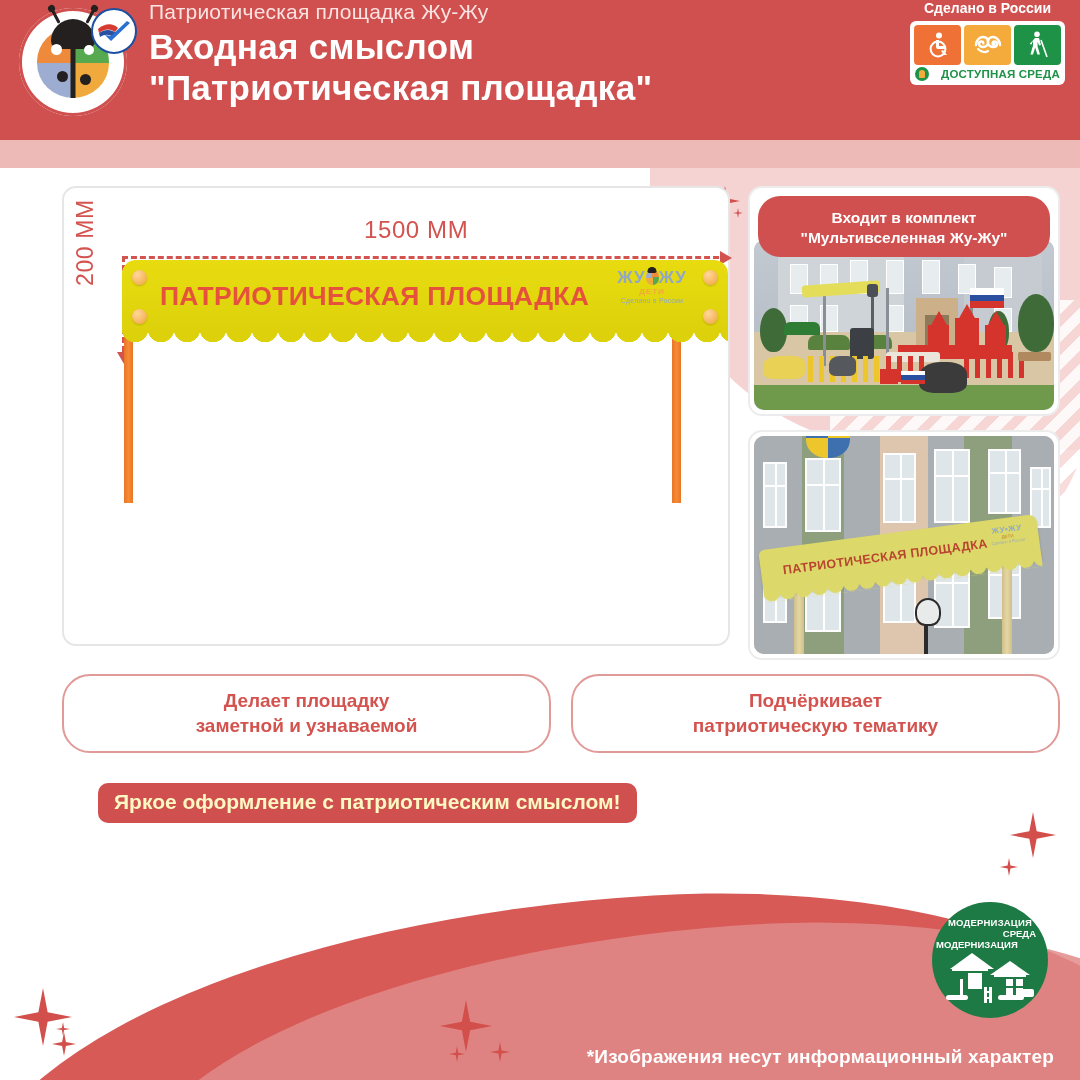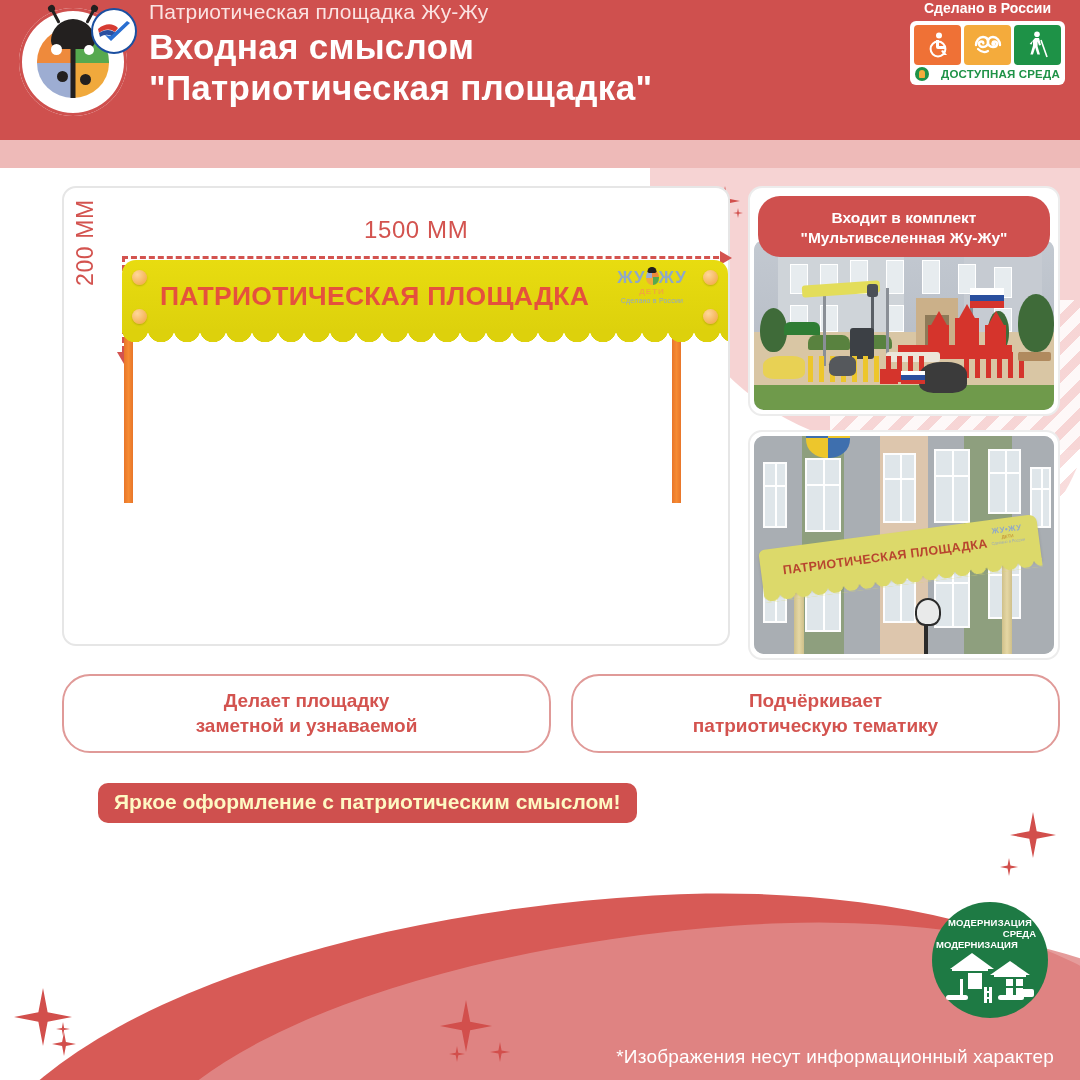--- a/index.html
+++ b/index.html
@@ -402,21 +402,21 @@
   .mod-roof{
     position:absolute; width:0; height:0;
     border-left:22px solid transparent; border-right:22px solid transparent;
     border-bottom:16px solid #fff;
   }
   .mod-bar{ position:absolute; background:#fff; }
 
   
   .footer-note{
     position:absolute; right:26px; bottom:12px; z-index:5;
-    color:#fff; font-weight:normal; font-size:19px;
+    color:#fff; font-weight:bold; font-size:19px;
     letter-spacing:.2px;
   }
 </style>
 </head>
 <body>
 
 <div class="bg-layer">
   <div class="bg-blob-pink"></div>
   <div class="bg-stripes"></div>
   <div class="bg-wave-bottom"></div>

